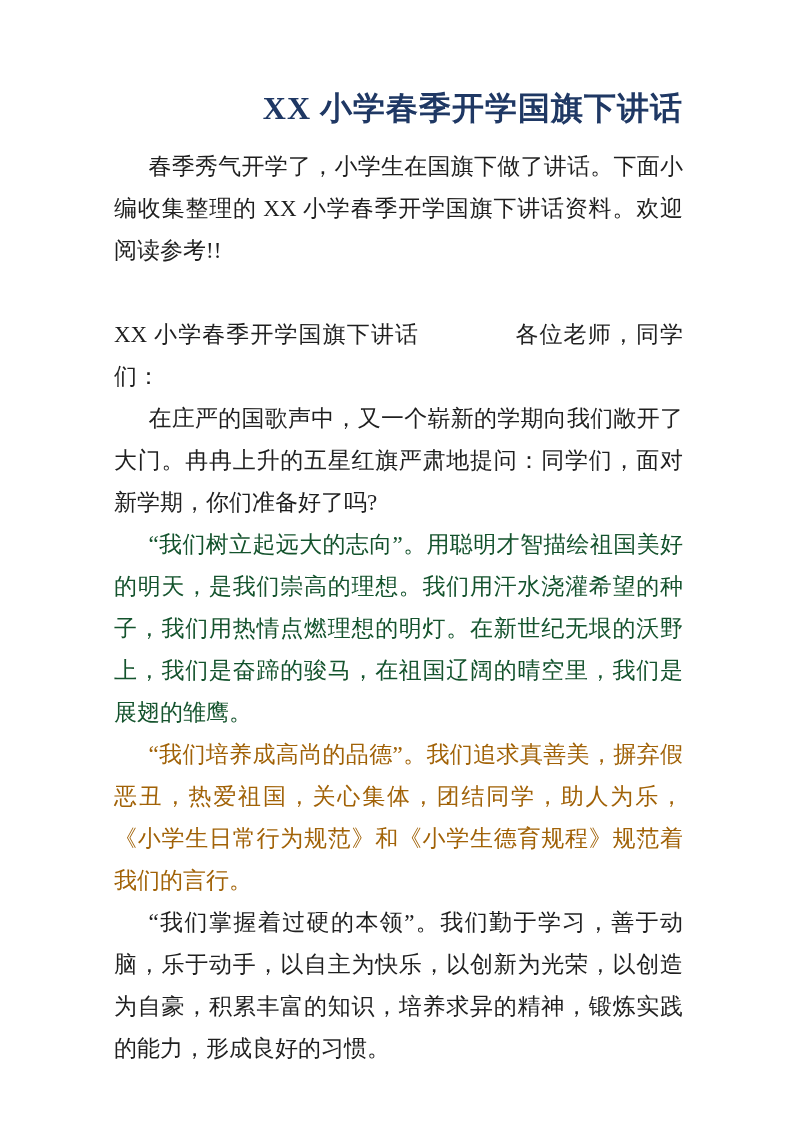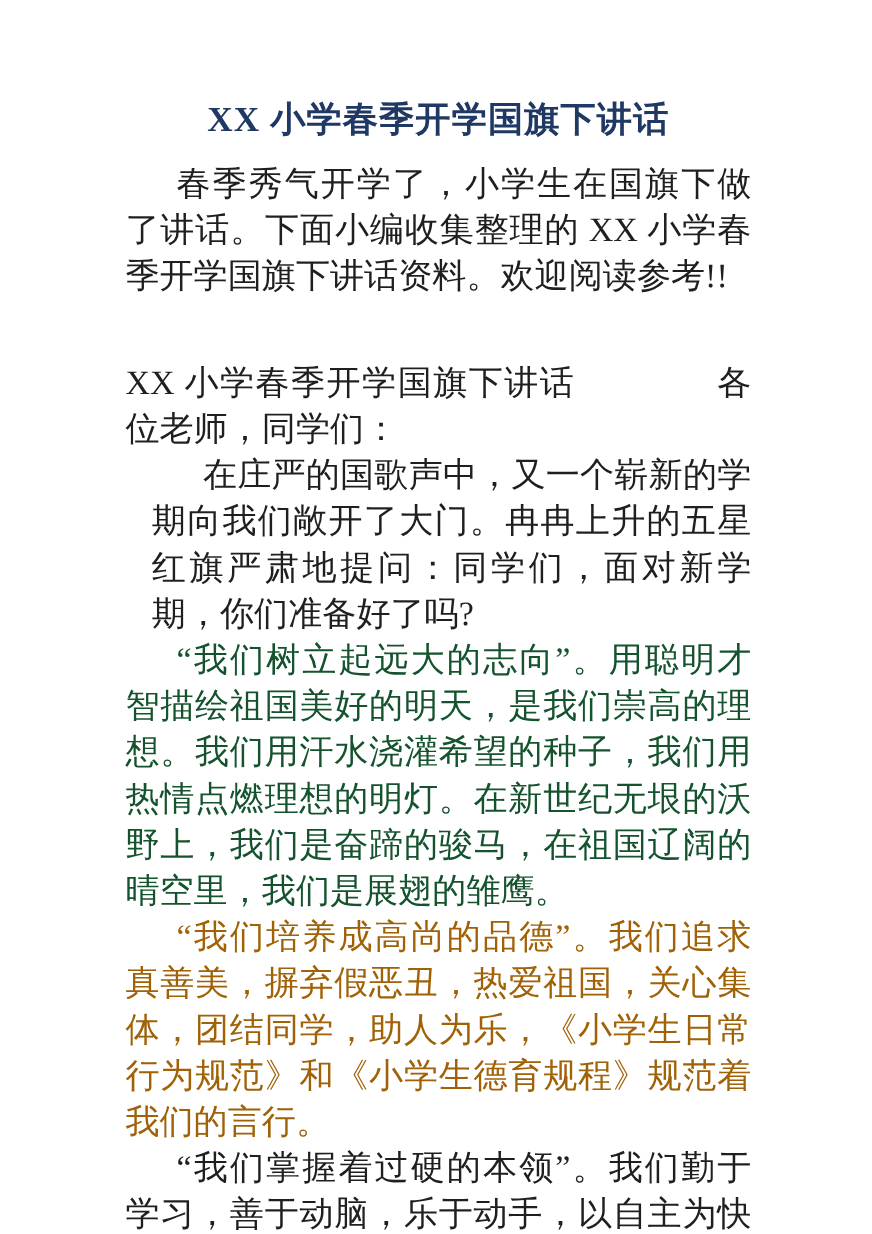--- a/index.html
+++ b/index.html
@@ -19,41 +19,41 @@
   }
   .doc-title {
     font-size: 32px;
     line-height: 44px;
     font-weight: bold;
     text-align: center;
     margin: 0 0 16px 0;
     letter-spacing: 1px;
   }
   .para {
-    font-size: 31px;
+    font-size: 23px;
     line-height: 42px;
     text-align: justify;
     color: #1f1f1f;
     word-break: break-all;
   }
   .para.indent { text-indent: 1.5em; }
-  .para.gap-before { margin-top: 55px; }
+  .para.gap-before { margin-top: 42px; }
 </style>
 </head>
 <body>
 
 <div class="page">
-  <h1 class="doc-title" style="color: rgb(31, 56, 100);">XX 小学春季开学国旗下讲话</h1>
+  <h1 class="doc-title" style="color: rgb(31, 56, 100); text-align: right;">XX 小学春季开学国旗下讲话</h1>
 
   <p class="para indent" style="color: rgb(31, 31, 31);">春季秀气开学了，小学生在国旗下做了讲话。下面小编收集整理的 XX 小学春季开学国旗下讲话资料。欢迎阅读参考!!</p>
 
   <p class="para gap-before" style="color: rgb(31, 31, 31);">XX 小学春季开学国旗下讲话　　　　各位老师，同学们：</p>
 
 
-  <p class="para indent" style="color: rgb(31, 31, 31); margin-left: 24px;">在庄严的国歌声中，又一个崭新的学期向我们敞开了大门。冉冉上升的五星红旗严肃地提问：同学们，面对新学期，你们准备好了吗?</p>
+  <p class="para indent" style="color: rgb(31, 31, 31);">在庄严的国歌声中，又一个崭新的学期向我们敞开了大门。冉冉上升的五星红旗严肃地提问：同学们，面对新学期，你们准备好了吗?</p>
 
 
   <p class="para indent" style="color: #14532d;">“我们树立起远大的志向”。用聪明才智描绘祖国美好的明天，是我们崇高的理想。我们用汗水浇灌希望的种子，我们用热情点燃理想的明灯。在新世纪无垠的沃野上，我们是奋蹄的骏马，在祖国辽阔的晴空里，我们是展翅的雏鹰。</p>
 
   <p class="para indent" style="color: #a16207;">“我们培养成高尚的品德”。我们追求真善美，摒弃假恶丑，热爱祖国，关心集体，团结同学，助人为乐，《小学生日常行为规范》和《小学生德育规程》规范着我们的言行。</p>
 
   <p class="para indent" style="color: rgb(31, 31, 31);">“我们掌握着过硬的本领”。我们勤于学习，善于动脑，乐于动手，以自主为快乐，以创新为光荣，以创造为自豪，积累丰富的知识，培养求异的精神，锻炼实践的能力，形成良好的习惯。</p>
 </div>
 
 </body></html>

